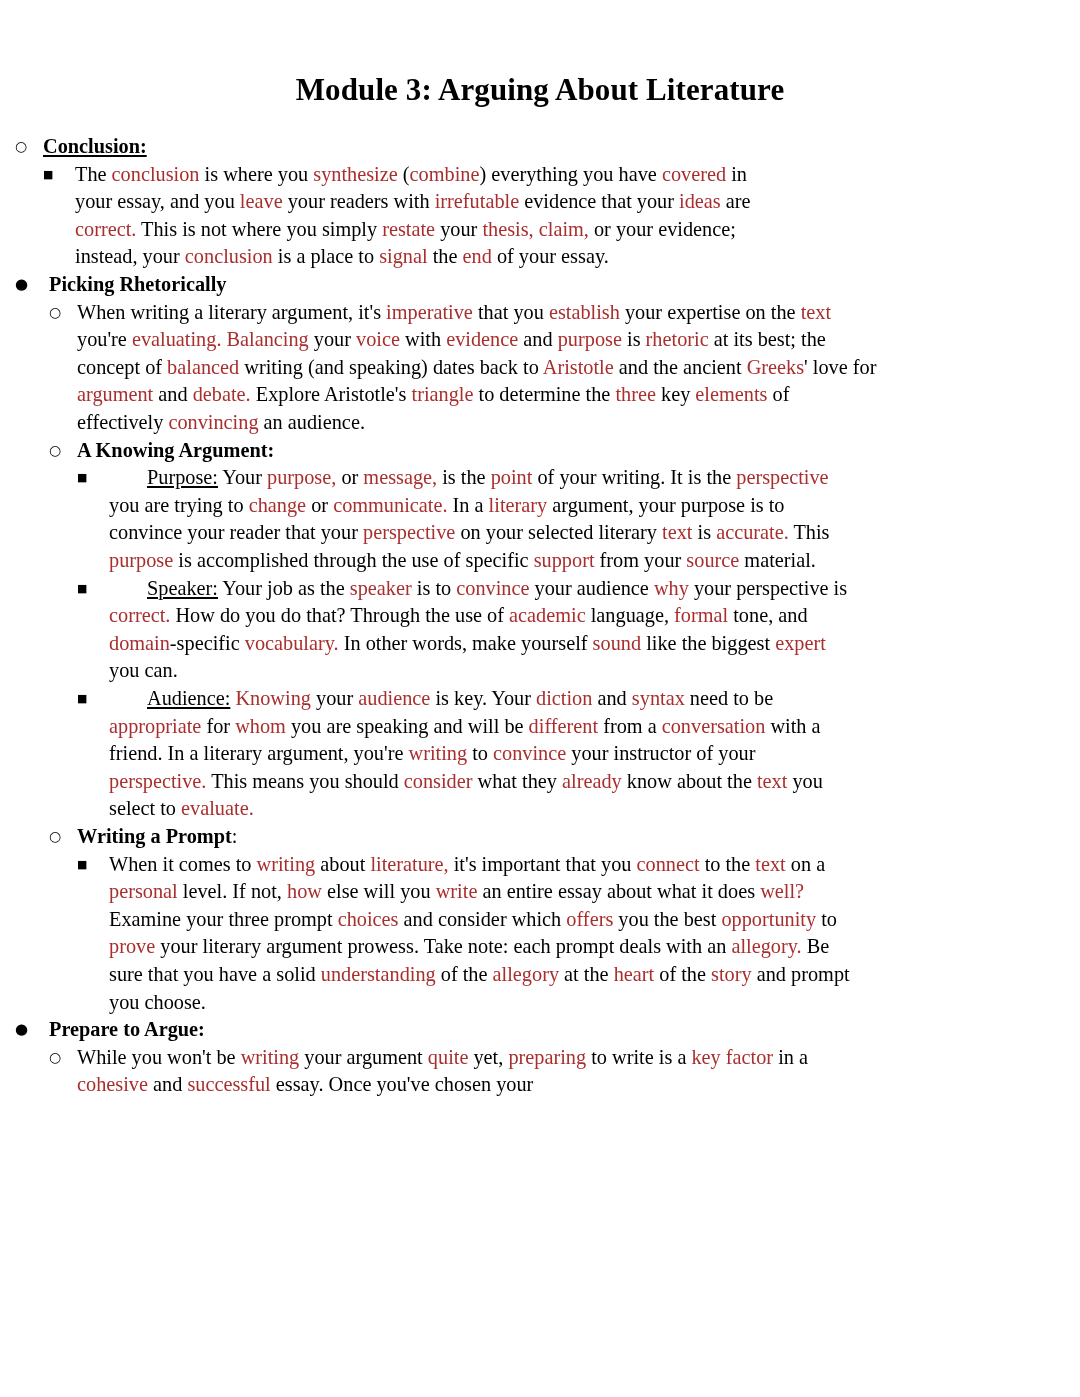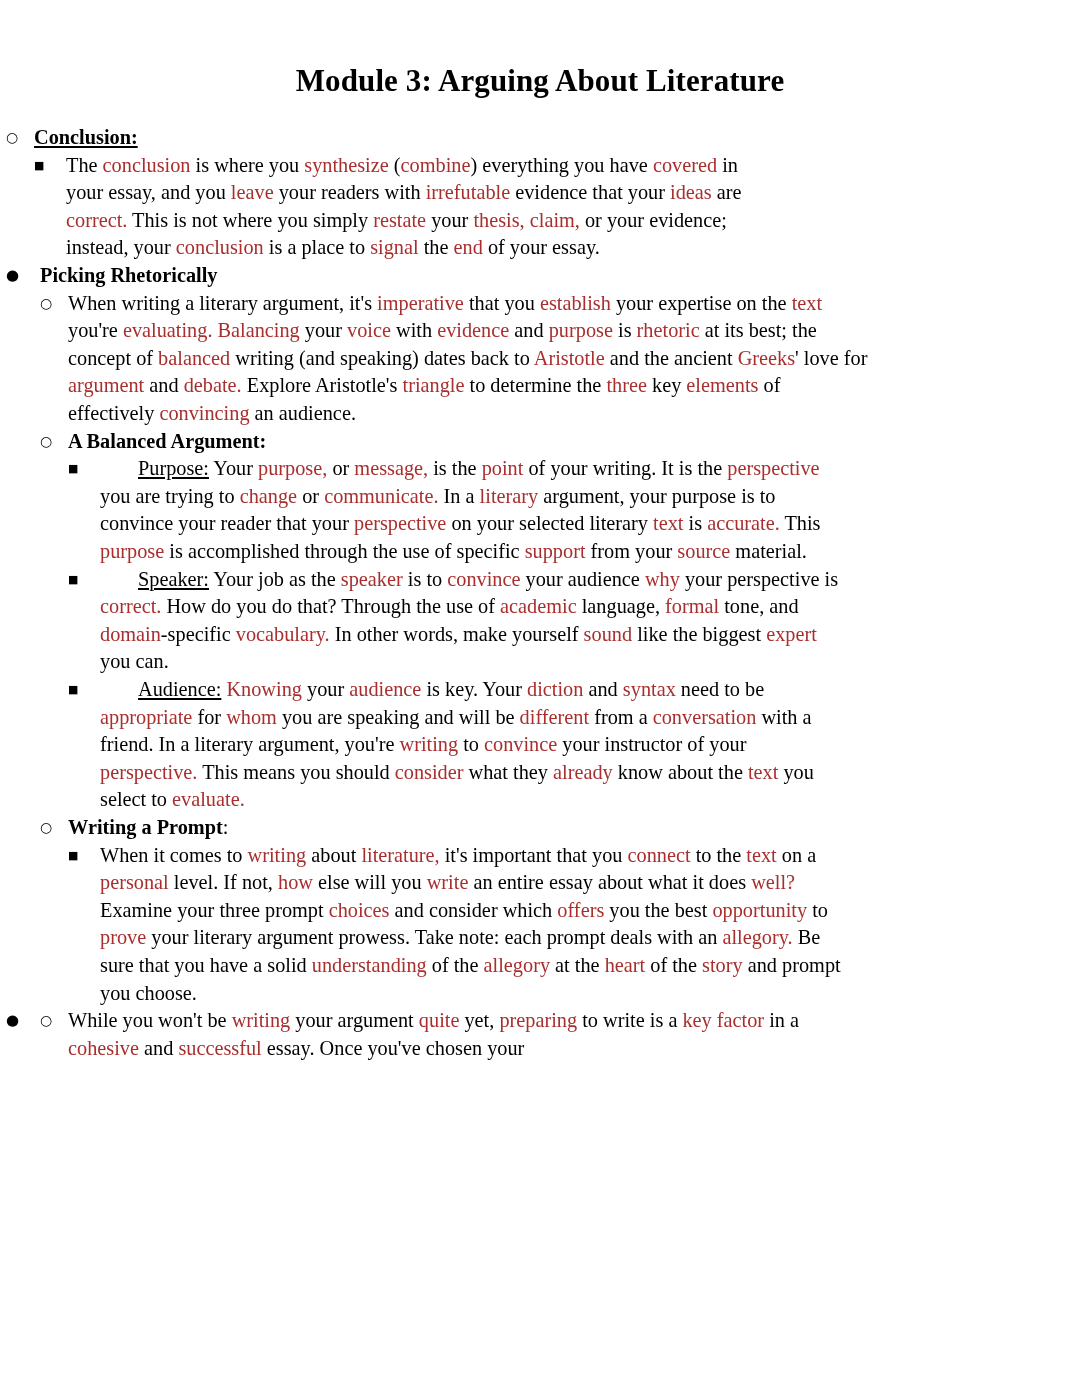--- a/index.html
+++ b/index.html
@@ -14,21 +14,21 @@
     font-family: "Liberation Serif", "DejaVu Serif", serif;
     color: #000000;
     overflow: hidden;
   }
   .page {
     position: relative;
     width: 1080px;
     height: 1397px;
     background: #ffffff;
     box-sizing: border-box;
-    padding: 6px;
+    padding: 15px;
   }
   .doc-title {
     text-align: center;
     font-size: 31px;
     font-weight: bold;
     letter-spacing: 0.1px;
     margin: 0;
     padding-top: 58px;
     padding-bottom: 0;
     line-height: 1.1;
@@ -111,21 +111,21 @@
 
         <ul class="lvl lvl2">
 
           <li class="item w-wide">
             <span class="bullet">○</span>
             <span class="txt"><span>When writing a literary argument, it's </span><span class="r">imperative</span><span> that you </span><span class="r">establish</span><span> your expertise on the </span><span class="r">text</span><span> you're </span><span class="r">evaluating. Balancing</span><span> your </span><span class="r">voice</span><span> with </span><span class="r">evidence</span><span> and </span><span class="r">purpose</span><span> is </span><span class="r">rhetoric</span><span> at its best; the concept of </span><span class="r">balanced</span><span> writing (and speaking) dates back to </span><span class="r">Aristotle</span><span> and the ancient </span><span class="r">Greeks</span><span>' love for </span><span class="r">argument</span><span> and </span><span class="r">debate.</span><span> Explore Aristotle's </span><span class="r">triangle</span><span> to determine the </span><span class="r">three</span><span> key </span><span class="r">elements</span><span> of effectively </span><span class="r">convincing</span><span> an audience.</span></span>
           </li>
 
           <li class="item">
             <span class="bullet">○</span>
-            <span class="txt hdg">A Balanced Argument:</span>
+            <span class="txt hdg">A Knowing Argument:</span>
 
             <ul class="lvl lvl3">
 
               <li class="item w-mid">
                 <span class="bullet">■</span>
                 <span class="txt"><span class="u">Purpose:</span><span><span> Your </span><span class="r">purpose,</span><span> or </span><span class="r">message,</span><span> is the </span><span class="r">point</span><span> of your writing. It is the </span><span class="r">perspective</span><span> you are trying to </span><span class="r">change</span><span> or </span><span class="r">communicate.</span><span> In a </span><span class="r">literary</span><span> argument, your purpose is to convince your reader that your </span><span class="r">perspective</span><span> on your selected literary </span><span class="r">text</span><span> is </span><span class="r">accurate.</span><span> This </span><span class="r">purpose</span><span> is accomplished through the use of specific </span><span class="r">support</span><span> from your </span><span class="r">source</span><span> material.</span></span></span>
               </li>
 
               <li class="item w-mid">
                 <span class="bullet">■</span>
@@ -150,20 +150,21 @@
                 <span class="txt"><span>When it comes to </span><span class="r">writing</span><span> about </span><span class="r">literature,</span><span> it's important that you </span><span class="r">connect</span><span> to the </span><span class="r">text</span><span> on a </span><span class="r">personal</span><span> level. If not, </span><span class="r">how</span><span> else will you </span><span class="r">write</span><span> an entire essay about what it does </span><span class="r">well?</span><span> Examine your three prompt </span><span class="r">choices</span><span> and consider which </span><span class="r">offers</span><span> you the best </span><span class="r">opportunity</span><span> to </span><span class="r">prove</span><span> your literary argument prowess. Take note: each prompt deals with an </span><span class="r">allegory.</span><span> Be sure that you have a solid </span><span class="r">understanding</span><span> of the </span><span class="r">allegory</span><span> at the </span><span class="r">heart</span><span> of the </span><span class="r">story</span><span> and prompt you choose.</span></span>
               </li>
             </ul>
           </li>
 
         </ul>
       </li>
 
       <li class="item">
         <span class="bullet">●</span>
+        <span class="txt hdg">Prepare to Argue:</span>
 
         <ul class="lvl lvl2">
           <li class="item w-wide">
             <span class="bullet">○</span>
             <span class="txt"><span>While you won't be </span><span class="r">writing</span><span> your argument </span><span class="r">quite</span><span> yet, </span><span class="r">preparing</span><span> to write is a </span><span class="r">key factor</span><span> in a </span><span class="r">cohesive</span><span> and </span><span class="r">successful</span><span> essay. Once you've chosen your</span></span>
           </li>
         </ul>
       </li>
 
     </ul>

